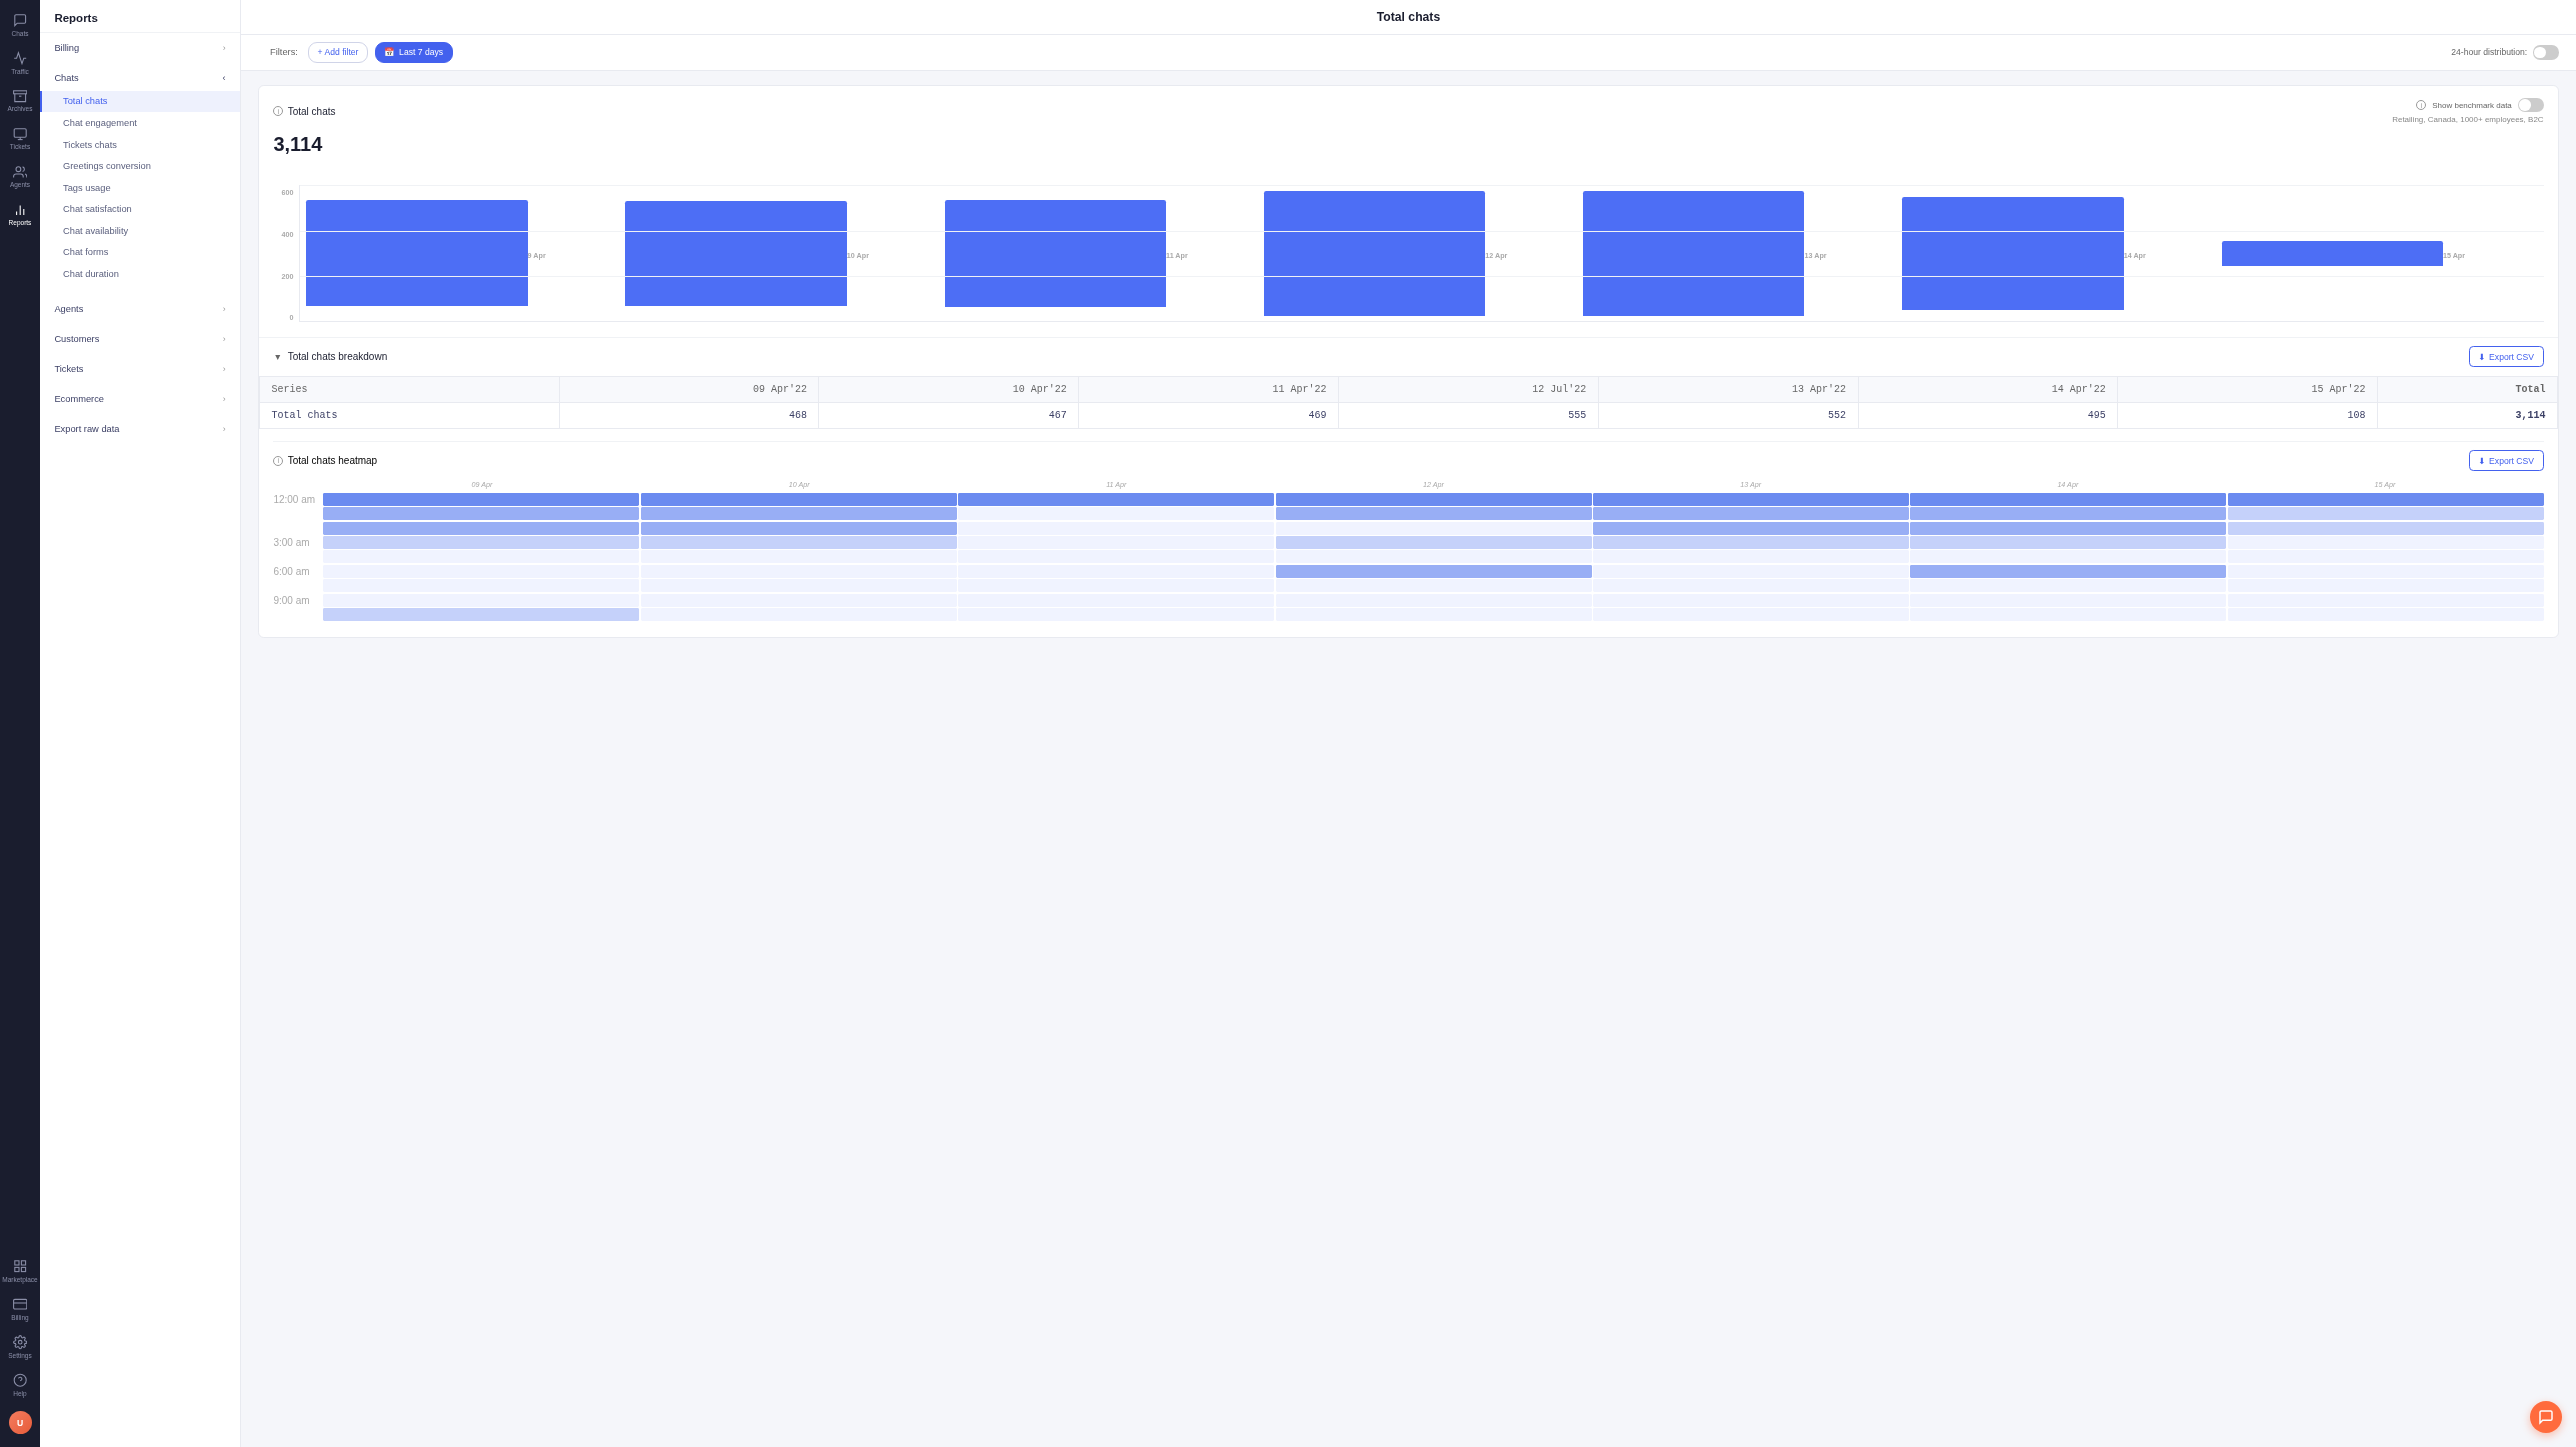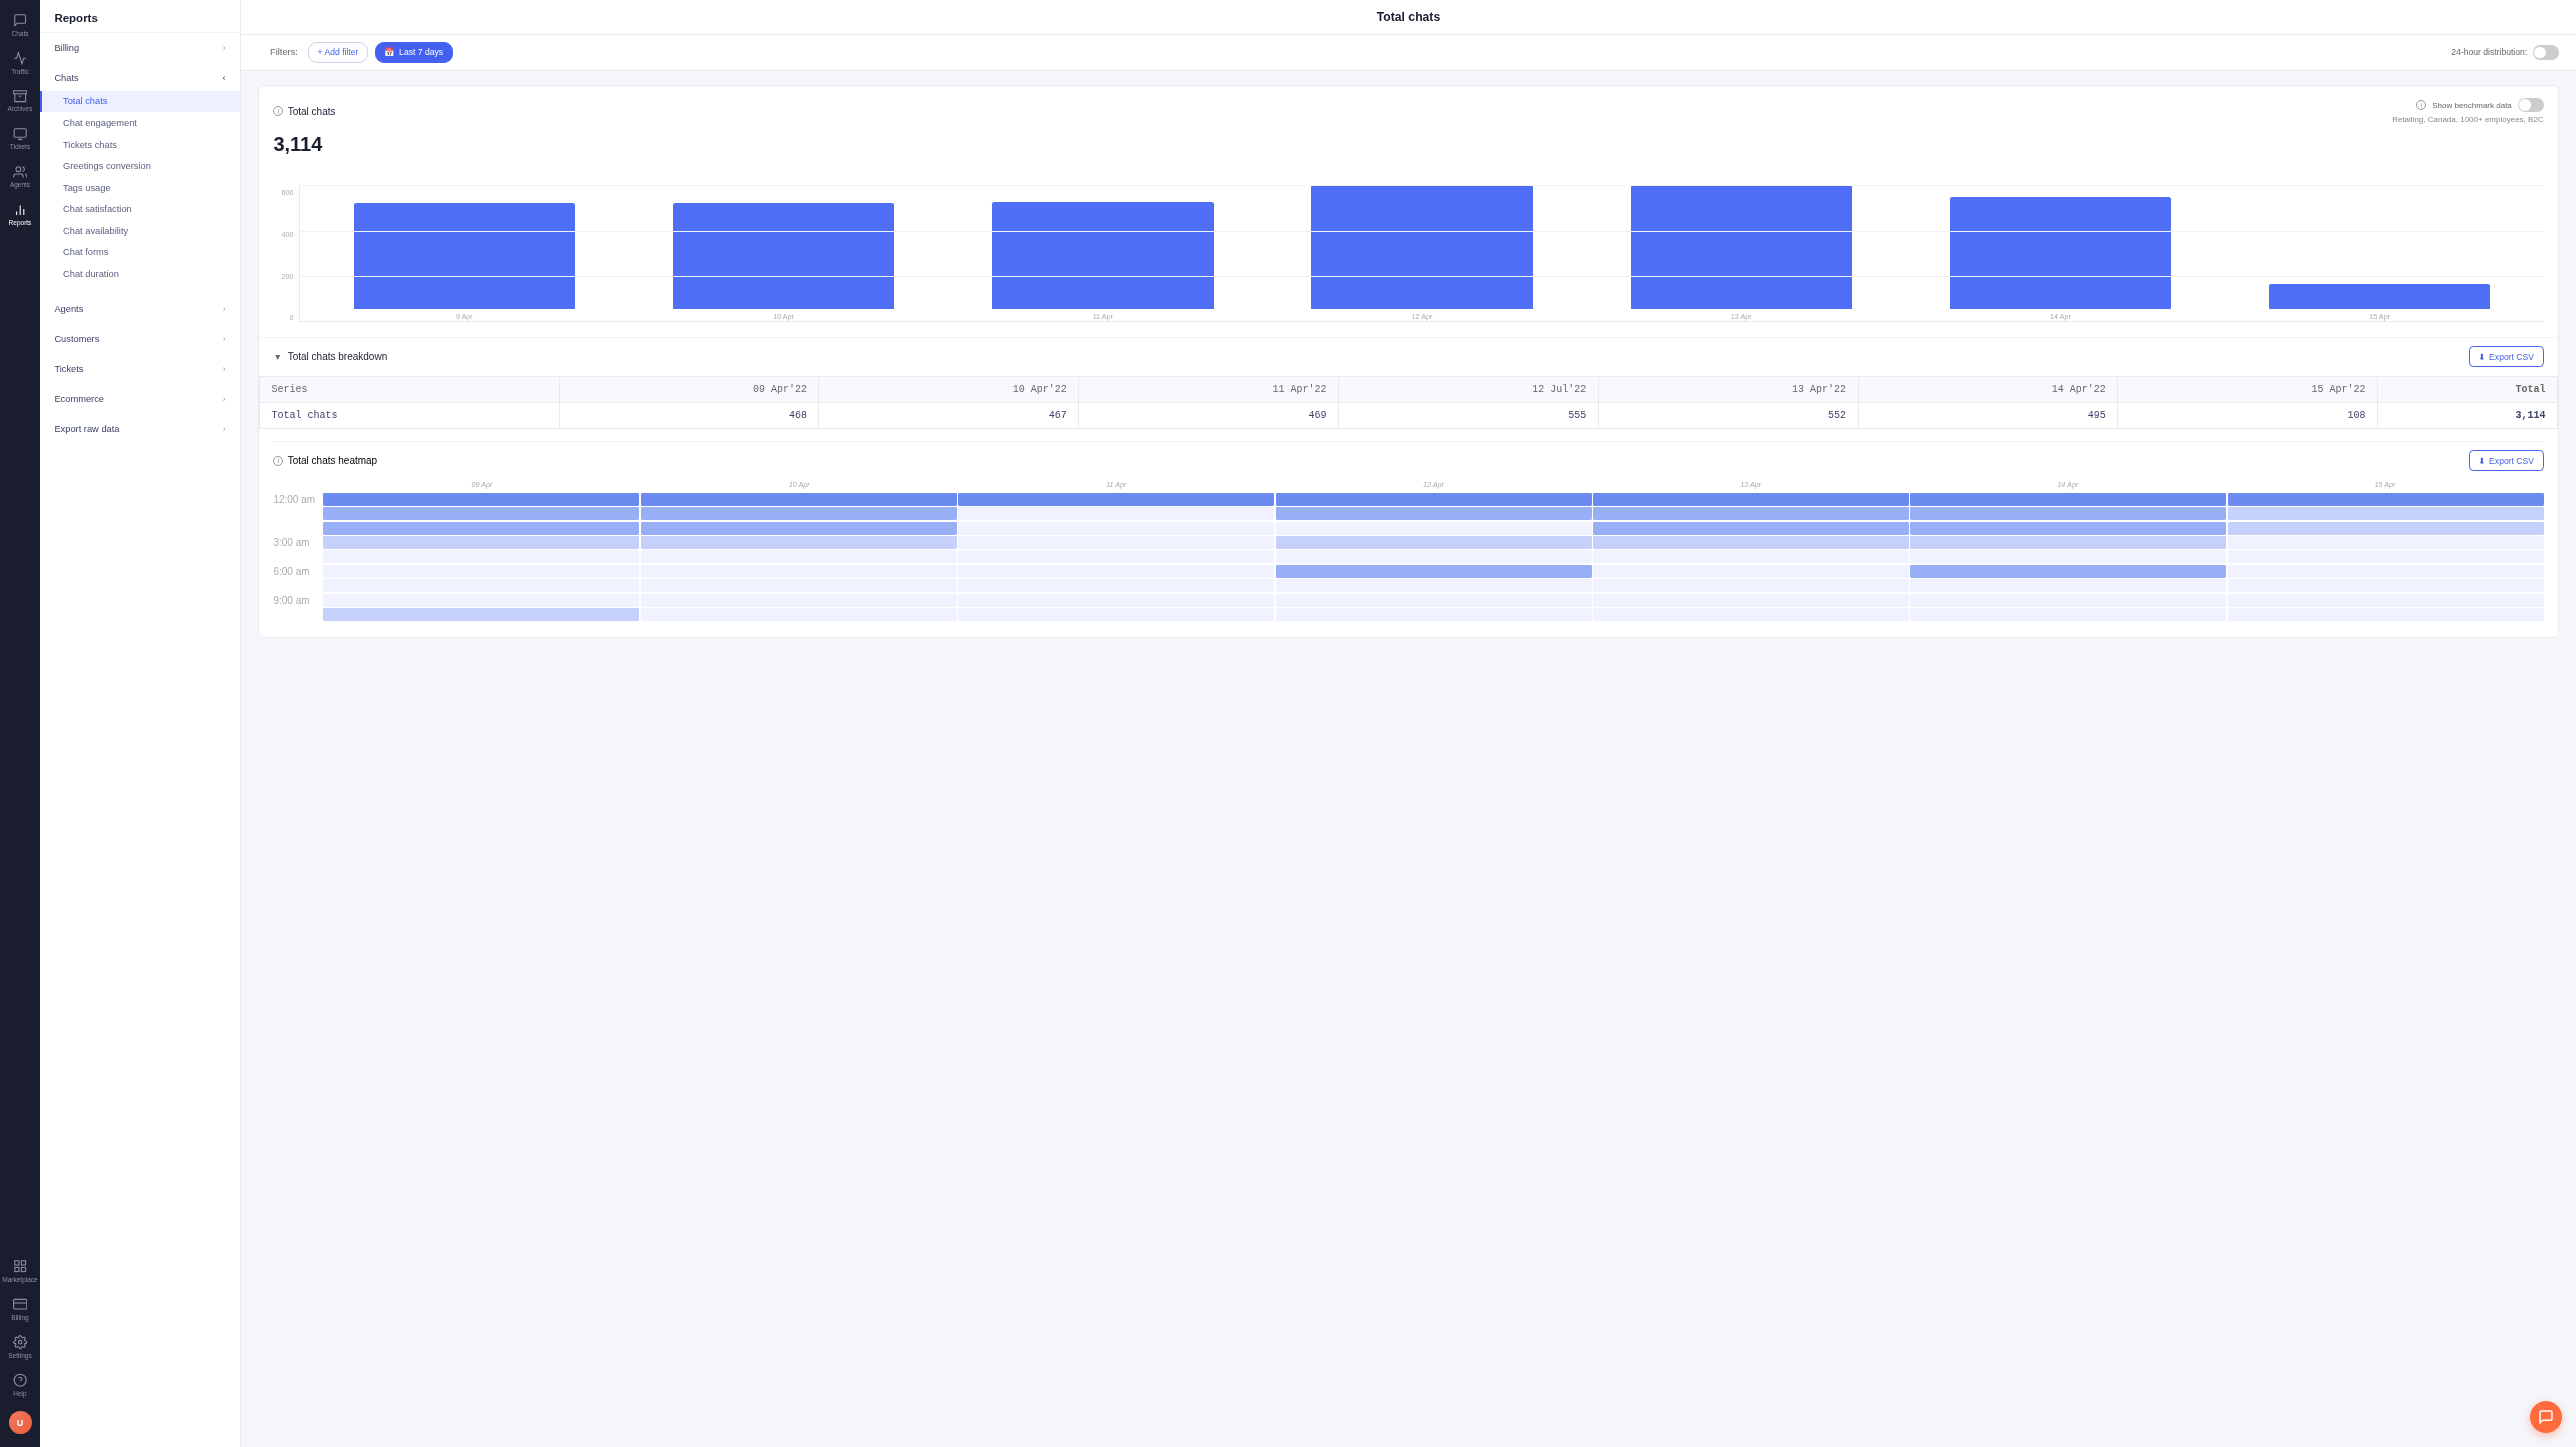--- a/index.html
+++ b/index.html
@@ -188,27 +188,28 @@
       padding: 2.9px 14.4px 8.6px;
       font-size: 20px;
       font-weight: 700;
       color: #1a1d2e;
     }
 
     
     .chart-container {
       padding: 0 14.4px 14.4px;
       position: relative;
+      font-weight: bold;
     }
     .bar-group {
       flex: 1;
       display: flex;
-      flex-direction: column;
-      align-items: center;
-      justify-content: flex-end;
+      flex-direction: row;
+      align-items: center;
+      justify-content: flex-start;
       height: 100%;
     }
     .bar {
       width: 70%;
       background: #4d6ef5;
       border-radius: 2.2px 2.2px 0 0;
       transition: opacity 0.2s;
     }
     .bar-label {
       font-size: 7.2px;

